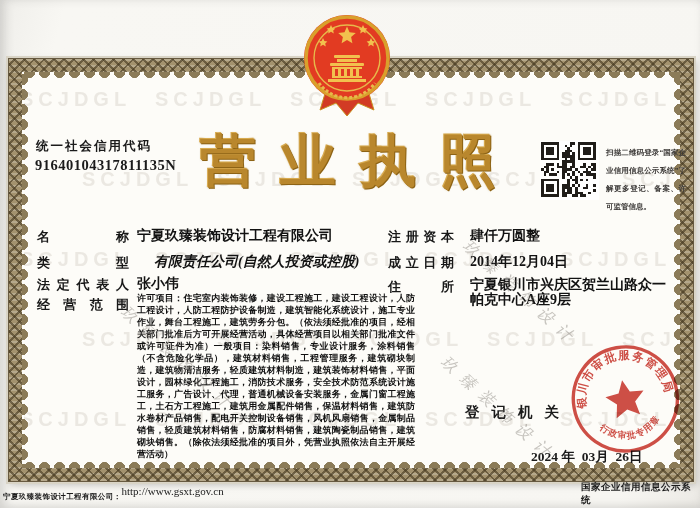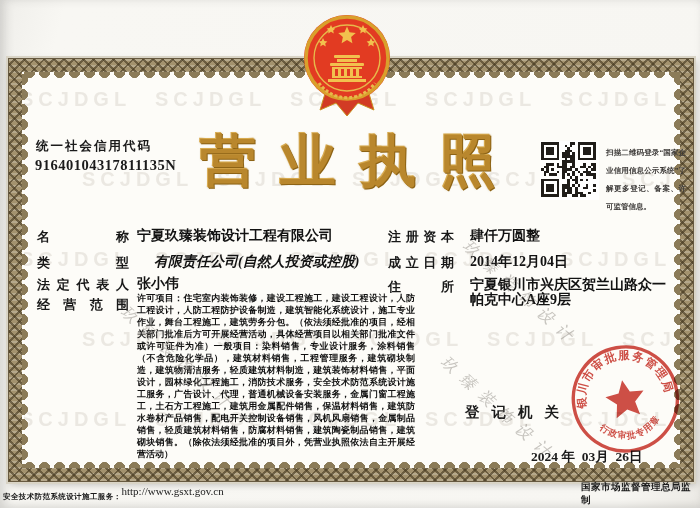--- a/index.html
+++ b/index.html
@@ -327,17 +327,17 @@
     <path d="M60,43 L65.7,55.4 L79.3,56.9 L69.2,66.1 L71.9,79.5 L60,72.7 L48.1,79.5 L50.8,66.1 L40.7,56.9 L54.3,55.4 Z" fill="#c9372e"></path>
     <text fill="#c9372e" font-size="11.5" font-weight="bold" letter-spacing="1.5" font-family="'Liberation Sans',sans-serif">
       <textPath href="#sealArcTop" startOffset="50%" text-anchor="middle">银川市审批服务管理局</textPath>
     </text>
     <text fill="#c9372e" font-size="9" font-weight="bold" letter-spacing="1" font-family="'Liberation Sans',sans-serif">
       <textPath href="#sealArcBot" startOffset="50%" text-anchor="middle">行政审批专用章</textPath>
     </text>
   </svg>
 
   <div class="foot-left">
-    <span class="lbl">安全技术防范系统设计施工服务：</span><span class="url">http://www.gsxt.gov.cn</span>
+    <span class="lbl">宁夏玖臻装饰设计工程有限公司：</span><span class="url">http://www.gsxt.gov.cn</span>
   </div>
-  <div class="foot-right">国家市场监督管理总局监制</div>
+  <div class="foot-right">国家企业信用信息公示系统</div>
 
 </div>
 
 </body></html>

